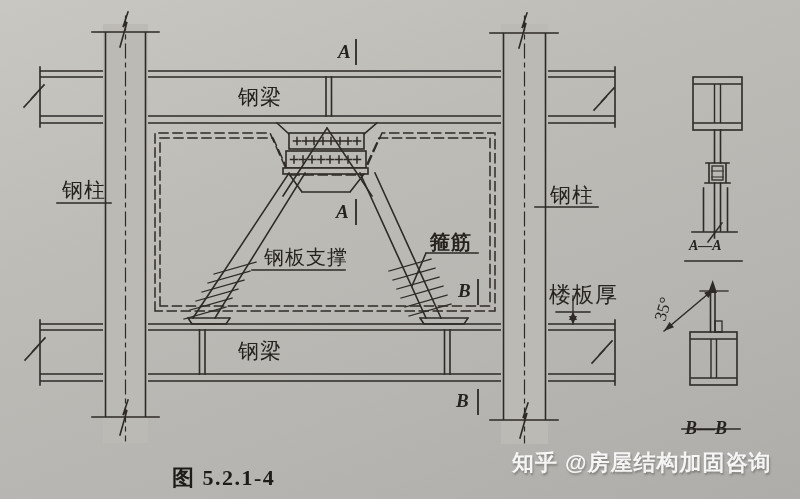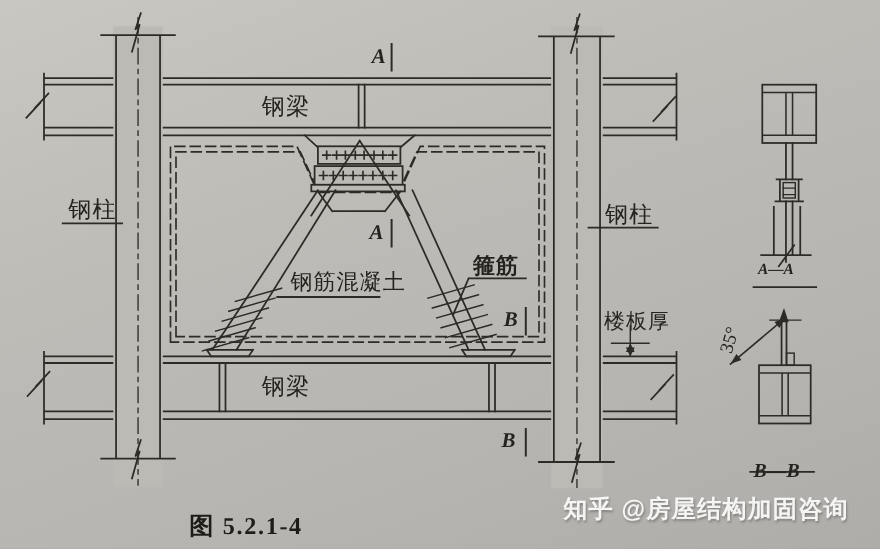--- a/index.html
+++ b/index.html
@@ -123,23 +123,23 @@
     <path d="M682,429H740"></path>
   </g>
 </svg>
 
   <div class="lbl cjk" style="left:238px;top:86px;font-size:21px;">钢梁</div>
   <div class="lbl cjk" style="left:238px;top:340px;font-size:21px;">钢梁</div>
   <div class="lbl cjk" style="left:62px;top:179px;font-size:21px;">钢柱</div>
   <div class="lbl cjk" style="left:550px;top:184px;font-size:21px;">钢柱</div>
 
 
-  <div class="lbl cjk" style="left:264px;top:246px;font-size:20px;">钢筋混凝土</div>
+  <div class="lbl cjk" style="left:264px;top:246px;font-size:20px;">钢板支撑</div>
   <div class="lbl cjk" style="left:430px;top:231px;font-size:20px;font-weight:bold;">箍筋</div>
-  <div class="lbl cjk" style="left:549px;top:283px;font-size:19px;">楼板厚</div>
+  <div class="lbl cjk" style="left:549px;top:283px;font-size:22px;">楼板厚</div>
 
   <div class="lbl italic" style="left:338px;top:42px;font-size:19px;">A</div>
   <div class="lbl italic" style="left:336px;top:202px;font-size:19px;">A</div>
   <div class="lbl italic" style="left:458px;top:281px;font-size:19px;">B</div>
   <div class="lbl italic" style="left:456px;top:391px;font-size:19px;">B</div>
 
   <div class="lbl italic" style="left:689px;top:238px;font-size:14px;">A—A</div>
   <div class="lbl italic" style="left:685px;top:406px;font-size:18px;margin-top:13px;">B—B</div>
 
   <div class="lbl angle-lbl" style="left:652px;top:300px;font-size:17px;">35°</div>

